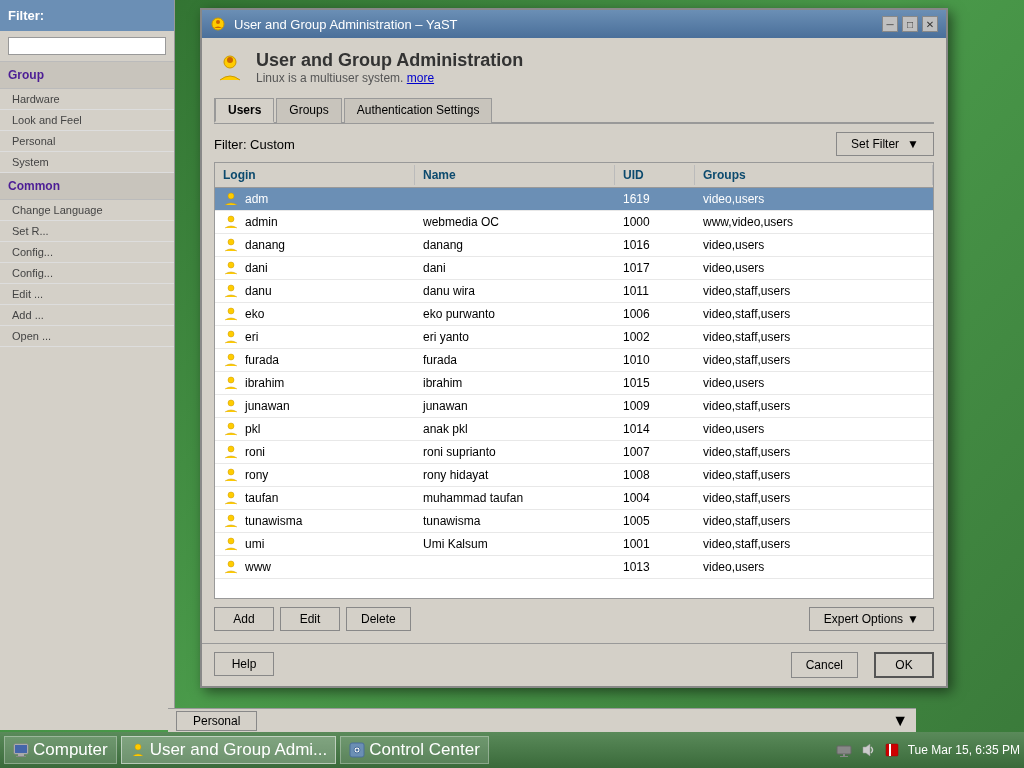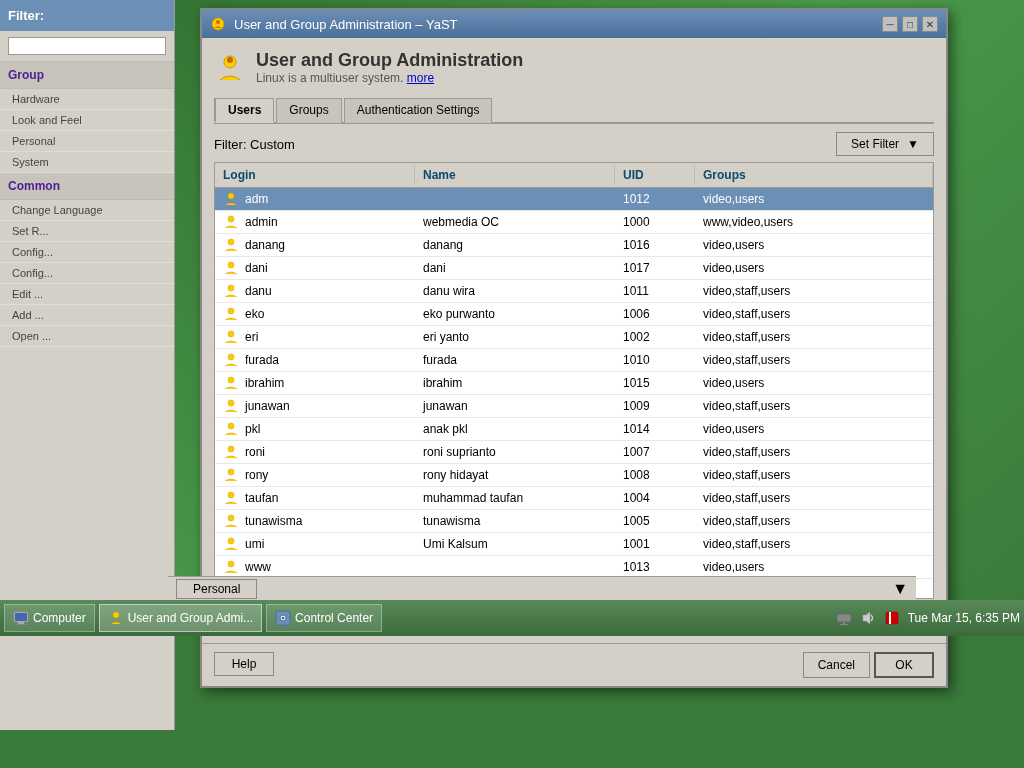--- a/index.html
+++ b/index.html
@@ -9,21 +9,21 @@
       background: #3a7a3a;
       width: 1024px;
       height: 768px;
       overflow: hidden;
       position: relative;
     }
 
     
     .desktop {
       width: 1024px;
-      height: 636px;
+      height: 768px;
       background: linear-gradient(135deg, #2d6b2d 0%, #4a9a4a 50%, #3a7a3a 100%);
       position: relative;
       padding-left: 48px;
     }
 
     
     .desktop-icon {
       position: absolute;
       display: flex;
       flex-direction: column;
@@ -279,21 +279,21 @@
       gap: 4px;
     }
     .taskbar-item {
       display: flex;
       align-items: center;
       gap: 4px;
       padding: 2px 8px;
       background: rgba(255,255,255,0.15);
       border: 1px solid rgba(255,255,255,0.3);
       color: white;
-      font-size: 12px;
+      font-size: 17px;
       cursor: pointer;
       height: 28px;
       white-space: nowrap;
     }
     .taskbar-item.active {
       background: rgba(255,255,255,0.25);
       border: 1px solid rgba(255,255,255,0.5);
     }
     .taskbar-right {
       margin-left: auto;
@@ -435,21 +435,21 @@
 
         <div class="table-row selected">
               <div class="table-cell">
       <svg width="16" height="16" viewBox="0 0 16 16">
         <circle cx="8" cy="5" r="3" fill="#ffcc00" stroke="#cc9900" stroke-width="0.5"></circle>
         <path d="M2 14 Q8 10 14 14" fill="#ffcc00" stroke="#cc9900" stroke-width="0.5"></path>
       </svg>
       <span>adm</span>
               </div>
               <div class="table-cell"></div>
-              <div class="table-cell">1012</div>
+              <div class="table-cell">1619</div>
               <div class="table-cell">video,users</div>
             </div>
             <div class="table-row">
               <div class="table-cell">
       <svg width="16" height="16" viewBox="0 0 16 16">
         <circle cx="8" cy="5" r="3" fill="#ffcc00" stroke="#cc9900" stroke-width="0.5"></circle>
         <path d="M2 14 Q8 10 14 14" fill="#ffcc00" stroke="#cc9900" stroke-width="0.5"></path>
       </svg>
       <span>admin</span>
               </div>
@@ -650,21 +650,21 @@
           <button class="btn btn-expert">
             <span>Expert Options</span>
             <span>▼</span>
           </button>
         </div>
       </div>
     </div>
 
     <div class="footer">
       <button class="btn">Help</button>
-      <div style="display:flex; gap:4px;border-radius:7px;">
+      <div style="display:flex; gap:16px;border-radius:7px;">
         <button class="btn">Cancel</button>
         <button class="btn btn-ok">OK</button>
       </div>
     </div>
   </div>
 
   <div style="position:absolute; bottom:36px; left:168px; width:748px; height:24px; background:#d4d0c8; border-top:1px solid #999; display:flex; align-items:center; padding:0 8px;">
     <button style="padding:2px 16px; background:#d4d0c8; border:1px solid #888; font-size:12px; cursor:pointer;">Personal</button>
     <span style="margin-left:auto; font-size:16px; cursor:pointer;">▼</span>
   </div>

